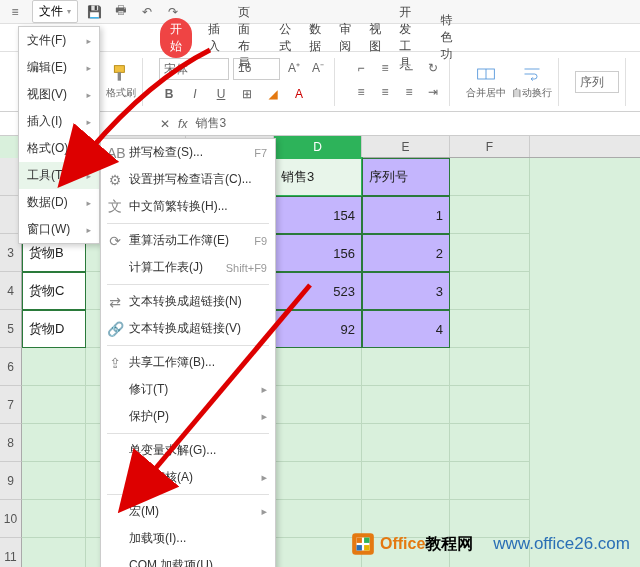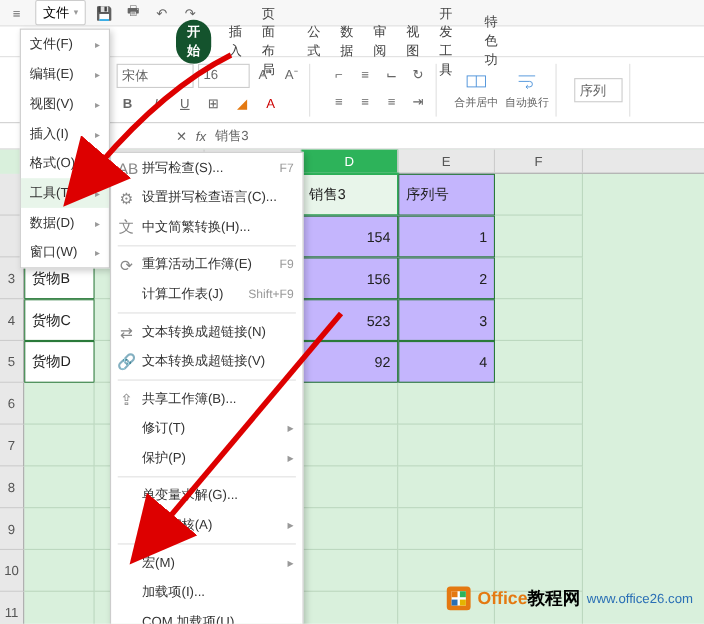--- a/index.html
+++ b/index.html
@@ -5,21 +5,21 @@
     * { box-sizing: border-box; margin: 0; padding: 0; font-family: "Microsoft YaHei", Arial, sans-serif; }
     body { width: 640px; height: 567px; background: #fff; overflow: hidden; position: relative; font-size: 12px; }
     
     .titlebar { height: 24px; background: #f7f7f7; border-bottom: 1px solid #e0e0e0; display: flex; align-items: center; padding: 0 6px; gap: 8px; }
     .titlebar .icon-btn { width: 18px; height: 18px; display: flex; align-items: center; justify-content: center; color: #666; }
     .file-btn { display: flex; align-items: center; gap: 2px; padding: 2px 6px; border: 1px solid #ccc; border-radius: 2px; background: #fff; text-align: center; }
     .file-btn .chev { font-size: 8px; color: #999; margin-left: 2px; }
     
     .ribbon-tabs { height: 28px; display: flex; align-items: center; gap: 14px; padding: 0 180px 0 160px; border-bottom: 1px solid #e0e0e0; font-size: 12px; color: #444; }
     .ribbon-tabs .tab { padding: 4px 2px; }
-    .ribbon-tabs .tab.active { background: #14532d; color: #fff; border-radius: 16px; padding: 3px 10px; font-weight: bold; }
+    .ribbon-tabs .tab.active { background: #ef4444; color: #fff; border-radius: 16px; padding: 3px 10px; }
     
     .ribbon { height: 60px; border-bottom: 1px solid #d0d0d0; display: flex; align-items: center; padding: 0 8px 0 100px; gap: 10px; color: #666; }
     .ribbon .group { display: flex; align-items: center; gap: 6px; padding: 0 6px; border-right: 1px solid #e0e0e0; height: 48px; }
     .ribbon select, .ribbon .fake-sel { border: 1px solid #ccc; padding: 2px 4px; font-size: 12px; height: 22px; }
     .ribbon .btn { width: 20px; height: 20px; display: flex; align-items: center; justify-content: center; }
     .ribbon .vert { display: flex; flex-direction: column; align-items: center; font-size: 10px; gap: 2px; }
     .ribbon .vert svg { width: 22px; height: 20px; }
     
     .formula-bar { height: 24px; border-bottom: 1px solid #ccc; display: flex; align-items: center; padding: 0 100px 0 160px; gap: 8px; font-size: 12px; color: #666; }
     .formula-bar .fx { font-style: italic; }
@@ -55,21 +55,21 @@
     .sub-menu .sep { height: 1px; background: #e0e0e0; margin: 3px 6px; }
     .sub-menu .mi .ico { position: absolute; left: 6px; width: 16px; text-align: center; color: #888; font-size: 14px; }
     
     
     .arrow { position: absolute; z-index: 200; pointer-events: none; }
     .arrow svg { overflow: visible; }
     
     .watermark { position: absolute; bottom: 10px; right: 10px; display: flex; align-items: center; gap: 4px; font-size: 16px; font-weight: bold; z-index: 50; }
     .watermark .o { color: #e47911; }
     .watermark .t { color: #000000; }
-    .watermark .u { font-size: 12px; color: #2a6fb5; font-weight: normal; margin-left: 2px; }
+    .watermark .u { font-size: 17px; color: #2a6fb5; font-weight: normal; margin-left: 16px; }
     .watermark svg { width: 26px; height: 26px; }
   </style>
 </head>
 <body>
 
 <div class="titlebar">
   <span class="icon-btn">≡</span>
   <span class="file-btn">
     <span>文件</span>
     <span class="chev">▾</span>
@@ -86,20 +86,29 @@
   <span class="tab">页面布局</span>
   <span class="tab">公式</span>
   <span class="tab">数据</span>
   <span class="tab">审阅</span>
   <span class="tab">视图</span>
   <span class="tab">开发工具</span>
   <span class="tab">特色功</span>
 </div>
 
 <div class="ribbon">
+  <div class="group">
+    <div class="vert">
+      <svg viewBox="0 0 24 24">
+          <rect x="4" y="2" width="12" height="8" fill="#f0c040" stroke="#b08000"></rect>
+          <rect x="8" y="10" width="4" height="10" fill="#888"></rect>
+        </svg>
+      <span>格式刷</span>
+    </div>
+  </div>
   <div class="group" style="flex-direction:column;align-items:flex-start;gap:4px">
     <div style="display:flex;gap:4px">
       <span class="fake-sel" style="width:70px">宋体</span>
       <span class="fake-sel" style="width:47px">16</span>
       <span class="btn">A⁺</span>
       <span class="btn">A⁻</span>
     </div>
     <div style="display:flex;gap:6px">
       <span class="btn">
           <b>B</b>

